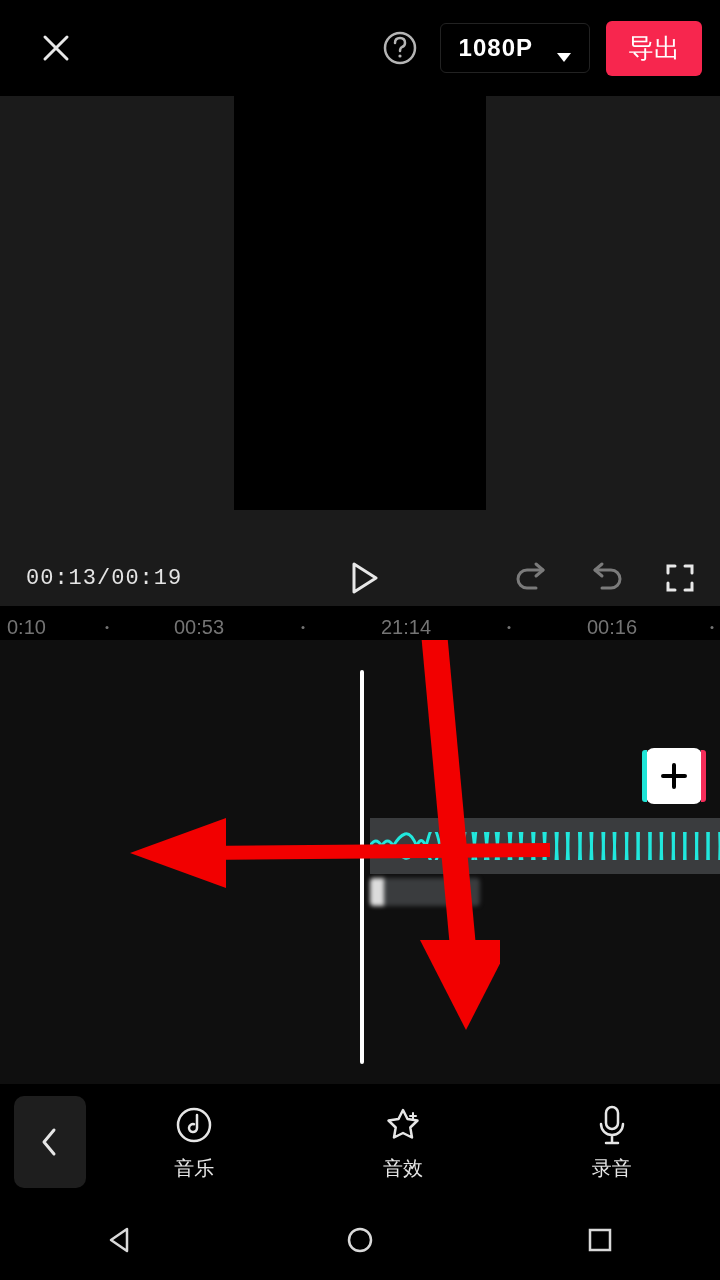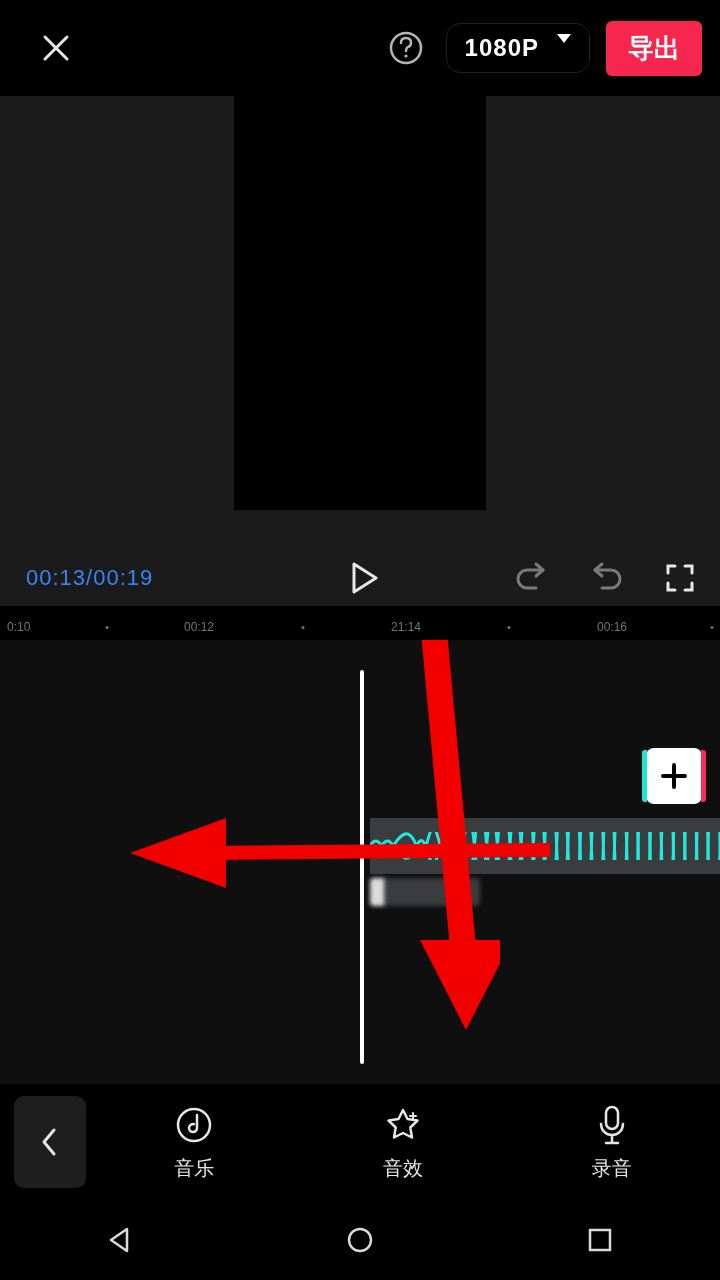--- a/index.html
+++ b/index.html
@@ -3,40 +3,40 @@
 <meta charset="utf-8">
 <style>
   * { box-sizing: border-box; margin: 0; padding: 0; }
   html, body { width: 720px; height: 1280px; background: #000; font-family: -apple-system, "Helvetica Neue", Arial, sans-serif; color: #fff; overflow: hidden; }
 
   
   .topbar { position: absolute; top: 18px; left: 0; right: 0; height: 60px; display: flex; align-items: center; }
   .close-btn { margin-left: 34px; width: 44px; height: 44px; display:flex; align-items:center; justify-content:center; }
   .topbar-spacer { flex: 1; }
   .help-btn { width: 44px; height: 44px; display:flex; align-items:center; justify-content:center; margin-right: 18px;}
-  .resolution { background:#000; border:1px solid #222; padding:10px 18px; border-radius:14px; display:flex; align-items:flex-start; gap:18px; font-size:24px; font-weight:600; margin-right:16px; letter-spacing:1px;}
+  .resolution { background:#000; border:1px solid #222; padding:10px 18px; border-radius:6px; display:flex; align-items:flex-end; gap:24px; font-size:24px; font-weight:600; margin-right:16px; letter-spacing:1px;}
   .resolution .caret { width:0; height:0; border-left:7px solid transparent; border-right:7px solid transparent; border-top:9px solid #fff; }
-  .export-btn { background:#f7264e; color:#fff; font-size:26px; font-weight:700; padding:10px 22px; border-radius:6px; margin-right:18px; }
+  .export-btn { background:#f7264e; color:#fff; font-size:26px; font-weight:400; padding:10px 22px; border-radius:6px; margin-right:18px; }
 
   
   .preview-area { position:absolute; top:96px; left:0; right:0; height:454px; background:#1b1b1b; }
   .video-canvas { position:absolute; top:0; left:234px; width:252px; height:414px; background:#000; }
 
   
   .play-controls { position:absolute; top:550px; left:0; right:0; height:56px; background:#1b1b1b; display:flex; align-items:center; }
-  .time-readout { margin-left:26px; color:#3b82f6; font-size:22px; letter-spacing:1px; }
+  .time-readout { margin-left:26px; color:#e5e5e5; font-size:22px; letter-spacing:1px;font-family:Liberation Mono, monospace; }
   .play-btn { position:absolute; left:344px; width:40px; height:40px; display:flex; align-items:center; justify-content:center;}
   .right-controls { position:absolute; right:20px; display:flex; gap:34px; align-items:center; }
   .ctrl-ic { width:40px; height:40px; display:flex; align-items:center; justify-content:center; }
   .ctrl-ic svg { stroke:#7b7b7b; }
   .ctrl-ic.on svg { stroke:#e8e8e8; }
 
   
   .ruler { position:absolute; top:614px; left:0; right:0; height:26px; background:#000; display:flex; align-items:center; }
-  .ruler .tick { position:absolute; font-size:12px; color:#747474; transform:translateX(-50%); }
+  .ruler .tick { position:absolute; font-size:20px; color:#747474; transform:translateX(-50%); }
   .ruler .dot { position:absolute; width:3px; height:3px; background:#747474; border-radius:50%; transform:translateX(-50%); }
 
   
   .timeline { position:absolute; top:640px; left:0; right:0; bottom:196px; background:#0f0f0f; }
   .playhead { position:absolute; left:360px; top:30px; bottom:20px; width:4px; background:#fff; border-radius:2px; }
 
   .add-clip { position:absolute; right:18px; top:108px; width:56px; height:56px; background:#fff; border-radius:8px; display:flex; align-items:center; justify-content:center; }
   .add-clip::before { content:""; position:absolute; left:-4px; top:2px; bottom:2px; width:5px; background:#1fe5d7; border-radius:3px 0 0 3px; }
   .add-clip::after { content:""; position:absolute; right:-4px; top:2px; bottom:2px; width:5px; background:#f52d5a; border-radius:0 3px 3px 0; }
   .add-clip svg { stroke:#000; }
@@ -116,21 +116,21 @@
       <svg width="30" height="30" viewBox="0 0 30 30">
           <path d="M3 10 V3 H10 M20 3 H27 V10 M27 20 V27 H20 M10 27 H3 V20" fill="none" stroke-width="3" stroke-linecap="round"></path>
         </svg>
     </div>
   </div>
 </div>
 
 <div class="ruler">
   <span class="tick" style="left:7px; transform:none;">0:10</span>
   <span class="dot" style="left:107px;"></span>
-  <span class="tick" style="left:199px;">00:12</span>
+  <span class="tick" style="left:199px;">00:53</span>
   <span class="dot" style="left:303px;"></span>
   <span class="tick" style="left:406px;">21:14</span>
   <span class="dot" style="left:509px;"></span>
   <span class="tick" style="left:612px;">00:16</span>
   <span class="dot" style="left:712px;"></span>
 </div>
 
 <div class="timeline">
   <div class="playhead"></div>
 

